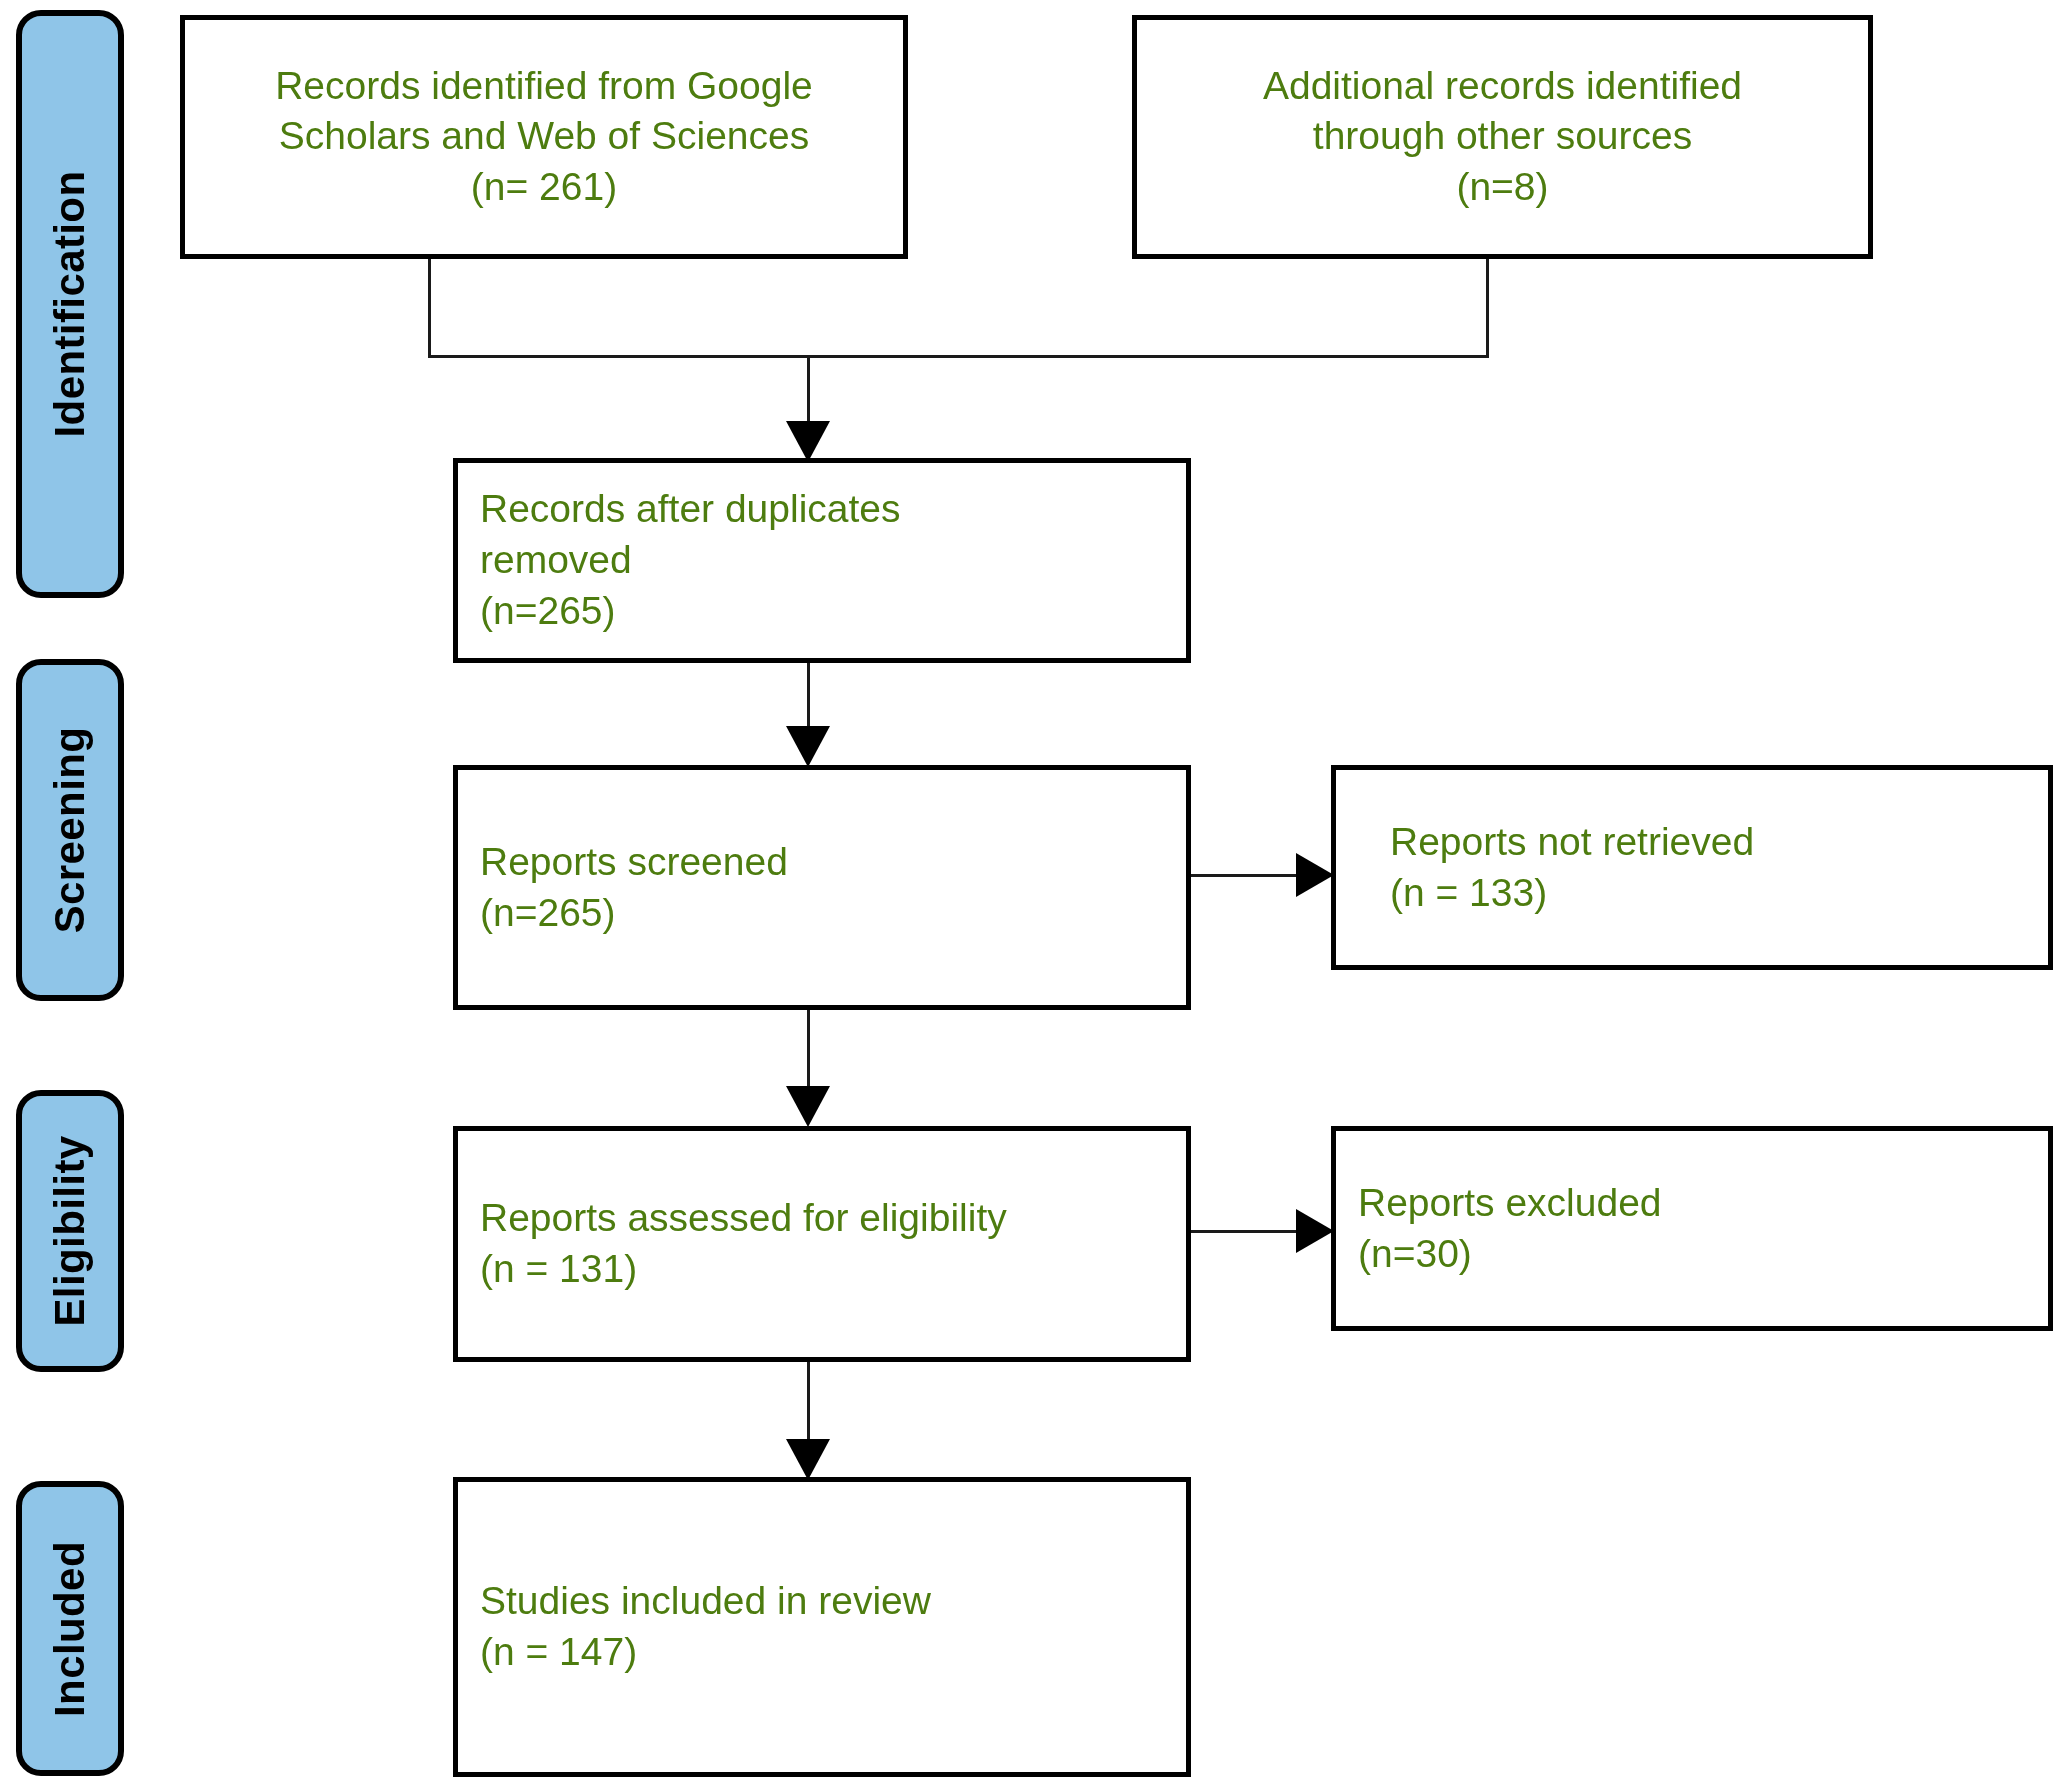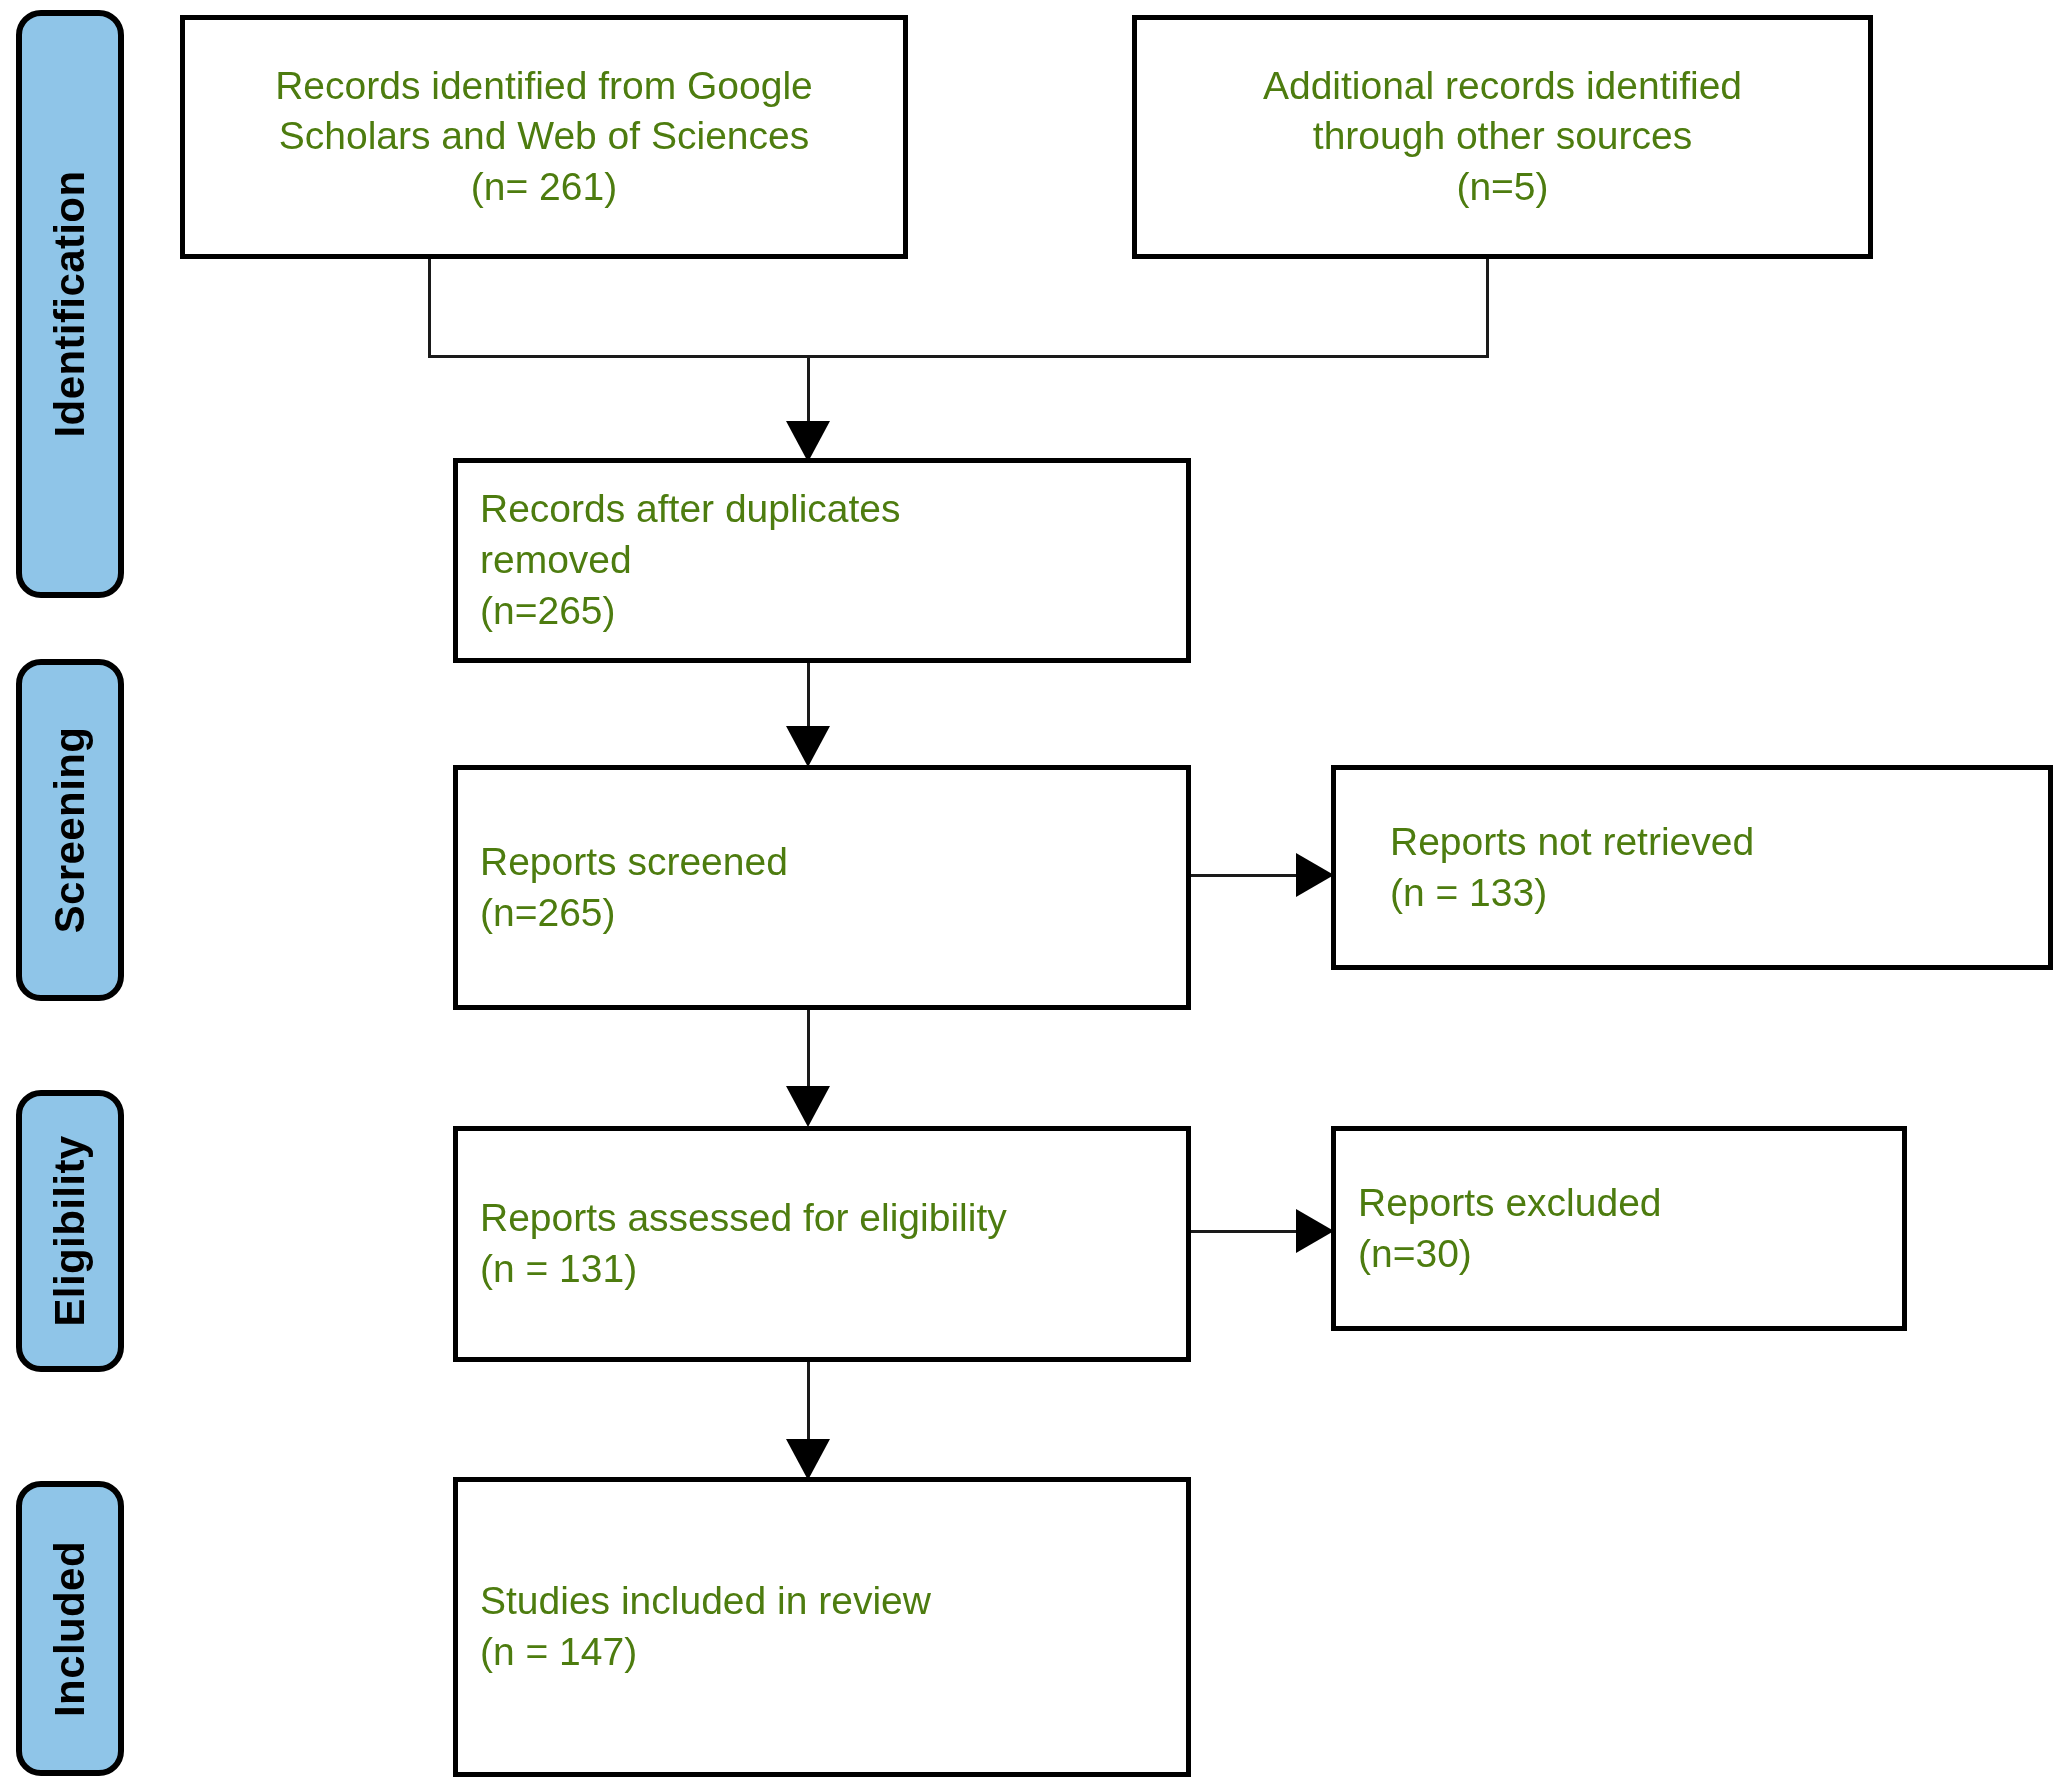--- a/index.html
+++ b/index.html
@@ -132,21 +132,21 @@
 
   <div class="flow-box" style="left:180px; top:14.6px; width:728px; height:244px;">
     <div class="box-text align-center">Records identified from Google
 Scholars and Web of Sciences
 (n= 261)</div>
   </div>
 
   <div class="flow-box" style="left:1132px; top:14.6px; width:741px; height:244px;">
     <div class="box-text align-center">Additional records identified
 through other sources
-(n=5)</div>
+(n=8)</div>
   </div>
 
   <div class="flow-box" style="left:453px; top:458px; width:738px; height:205px;">
     <div class="box-text align-left">Records after duplicates
 removed
 (n=265)</div>
   </div>
 
   <div class="flow-box" style="left:453px; top:765px; width:738px; height:245px;">
     <div class="box-text align-left">Reports screened
@@ -156,21 +156,21 @@
   <div class="flow-box" style="left:1331px; top:765px; width:722px; height:205px;padding-left:32px;">
     <div class="box-text align-left">Reports not retrieved
 (n = 133)</div>
   </div>
 
   <div class="flow-box" style="left:453px; top:1126px; width:738px; height:236px;">
     <div class="box-text align-left">Reports assessed for eligibility
 (n = 131)</div>
   </div>
 
-  <div class="flow-box" style="left:1331px; top:1126px; width:576px; height:205px;justify-content:center;">
+  <div class="flow-box" style="left:1331px; top:1126px; width:722px; height:205px;justify-content:center;">
     <div class="box-text align-left">Reports excluded
 (n=30)</div>
   </div>
 
   <div class="flow-box" style="left:453px; top:1477px; width:738px; height:300px;">
     <div class="box-text align-left">Studies included in review
 (n = 147)</div>
   </div>
 
 </div>

